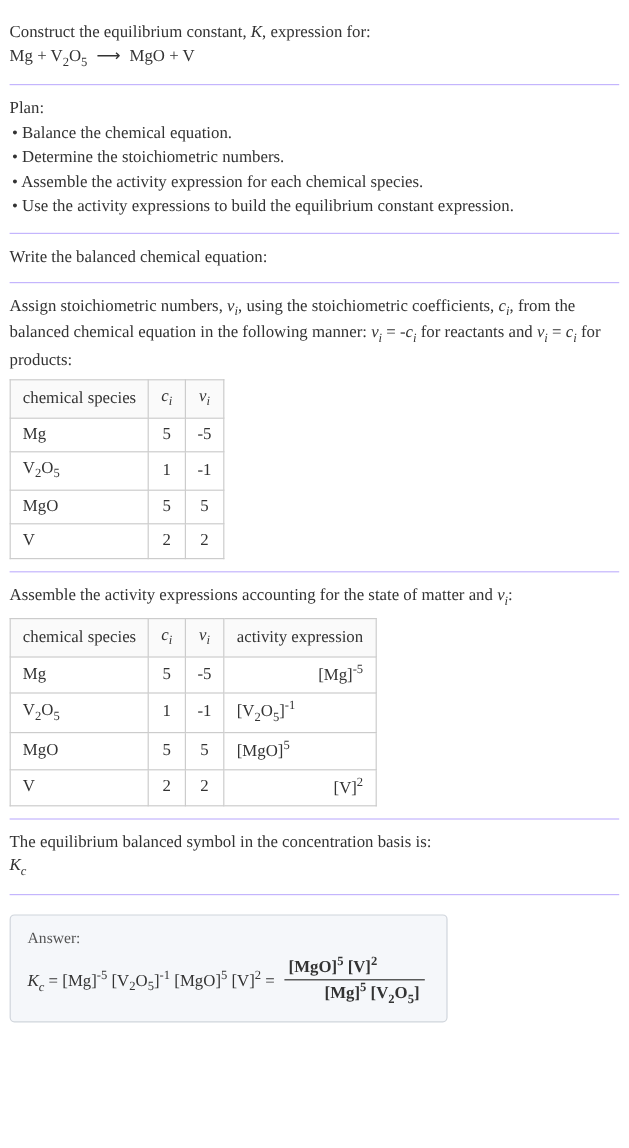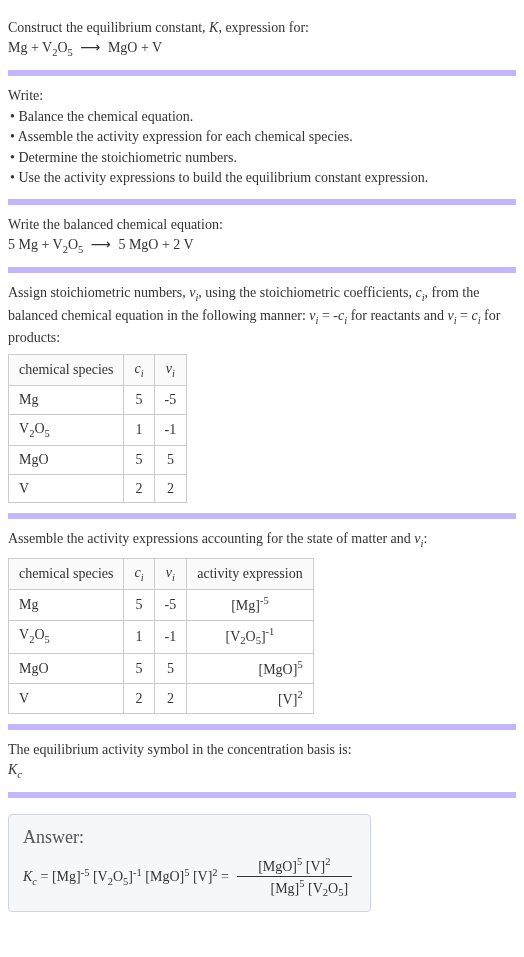--- a/index.html
+++ b/index.html
@@ -5,21 +5,21 @@
     body {
       font-family: Georgia, 'Times New Roman', serif;
       font-size: 14px;
       color: #333;
       margin: 0;
       padding: 8px;
       width: 508px;
       line-height: 1.4;
     }
     .section {
-      border-bottom: 6px solid #c4b5fd;
+      border-bottom: 1px solid #c4b5fd;
       padding: 10px 0;
     }
     .section:last-child {
       border-bottom: none;
     }
     .no-border {
       border-bottom: none;
     }
     table {
       border-collapse: collapse;
@@ -36,37 +36,37 @@
     }
     .answer-box {
       background: #f5f7fa;
       border: 1px solid #d0d5dc;
       border-radius: 4px;
       padding: 10px 14px;
       margin-top: 6px;
       display: inline-block;
     }
     .answer-label {
-      font-size: 18px;
+      font-size: 13px;
       color: #555;
       margin-bottom: 4px;
     }
     .formula {
       font-family: Georgia, serif;
       white-space: nowrap;
     }
     .sub { vertical-align: sub; font-size: 0.75em; }
     .sup { vertical-align: super; font-size: 0.75em; }
     .italic { font-style: italic; }
     .arrow { padding: 0 4px; }
     .frac {
       display: inline-block;
       vertical-align: middle;
-      text-align: center;
       margin: 0 4px;
+      font-weight: bold;
     }
     .frac .num {
       display: block;
       border-bottom: 1px solid #333;
       padding: 0 4px;
     }
     .frac .den {
       display: block;
       padding: 0 4px;
       margin-left: 30px;
@@ -86,30 +86,29 @@
   </style>
 </head>
 <body>
 
 <div class="section">
   <div>Construct the equilibrium constant, <span class="italic">K</span>, expression for:</div>
   <div class="formula">Mg + V<span class="sub">2</span>O<span class="sub">5</span> <span class="arrow">⟶</span> MgO + V</div>
 </div>
 
 <div class="section">
-  <div>Write:</div>
+  <div>Plan:</div>
   <div class="plan-line bullet">• Balance the chemical equation.</div>
+  <div class="plan-line bullet">• Determine the stoichiometric numbers.</div>
   <div class="plan-line bullet">• Assemble the activity expression for each chemical species.</div>
-  <div class="plan-line bullet">• Determine the stoichiometric numbers.</div>
   <div class="plan-line bullet">• Use the activity expressions to build the equilibrium constant expression.</div>
 </div>
 
 <div class="section">
   <div>Write the balanced chemical equation:</div>
-  <div class="formula">5 Mg + V<span class="sub">2</span>O<span class="sub">5</span> <span class="arrow">⟶</span> 5 MgO + 2 V</div>
 </div>
 
 <div class="section">
   <div>Assign stoichiometric numbers, <span class="italic">ν<span class="sub">i</span></span>, using the stoichiometric coefficients, <span class="italic">c<span class="sub">i</span></span>, from the balanced chemical equation in the following manner: <span class="italic">ν<span class="sub">i</span></span> = -<span class="italic">c<span class="sub">i</span></span> for reactants and <span class="italic">ν<span class="sub">i</span></span> = <span class="italic">c<span class="sub">i</span></span> for products:</div>
   <table class="col-center col-left">
     <tbody>
         <tr>
       <th>chemical species</th>
       <th><span class="italic">c<span class="sub">i</span></span></th>
       <th><span class="italic">ν<span class="sub">i</span></span></th>
@@ -145,46 +144,46 @@
         <tr>
       <th>chemical species</th>
       <th><span class="italic">c<span class="sub">i</span></span></th>
       <th><span class="italic">ν<span class="sub">i</span></span></th>
       <th style="text-align:center">activity expression</th>
     </tr>
     <tr>
       <td>Mg</td>
       <td>5</td>
       <td>-5</td>
-      <td style="text-align:center">[Mg]<span class="sup">-5</span></td>
+      <td style="text-align:right">[Mg]<span class="sup">-5</span></td>
     </tr>
     <tr>
       <td>V<span class="sub">2</span>O<span class="sub">5</span></td>
       <td>1</td>
       <td>-1</td>
-      <td style="text-align:center">[V<span class="sub">2</span>O<span class="sub">5</span>]<span class="sup">-1</span></td>
+      <td style="text-align:left">[V<span class="sub">2</span>O<span class="sub">5</span>]<span class="sup">-1</span></td>
     </tr>
     <tr>
       <td>MgO</td>
       <td>5</td>
       <td>5</td>
-      <td style="text-align:right">[MgO]<span class="sup">5</span></td>
+      <td style="text-align:left">[MgO]<span class="sup">5</span></td>
     </tr>
     <tr>
       <td>V</td>
       <td>2</td>
       <td>2</td>
       <td style="text-align:right">[V]<span class="sup">2</span></td>
     </tr>
   </tbody>
     </table>
 </div>
 
 <div class="section">
-  <div>The equilibrium activity symbol in the concentration basis is:</div>
+  <div>The equilibrium balanced symbol in the concentration basis is:</div>
   <div class="formula"><span class="italic">K<span class="sub">c</span></span></div>
 </div>
 
 <div class="section no-border">
   <div class="answer-box">
     <div class="answer-label">Answer:</div>
     <div class="formula">
       <span class="italic">K<span class="sub">c</span></span> = [Mg]<span class="sup">-5</span> [V<span class="sub">2</span>O<span class="sub">5</span>]<span class="sup">-1</span> [MgO]<span class="sup">5</span> [V]<span class="sup">2</span> = 
       <span class="frac">
         <span class="num">[MgO]<span class="sup">5</span> [V]<span class="sup">2</span></span>

